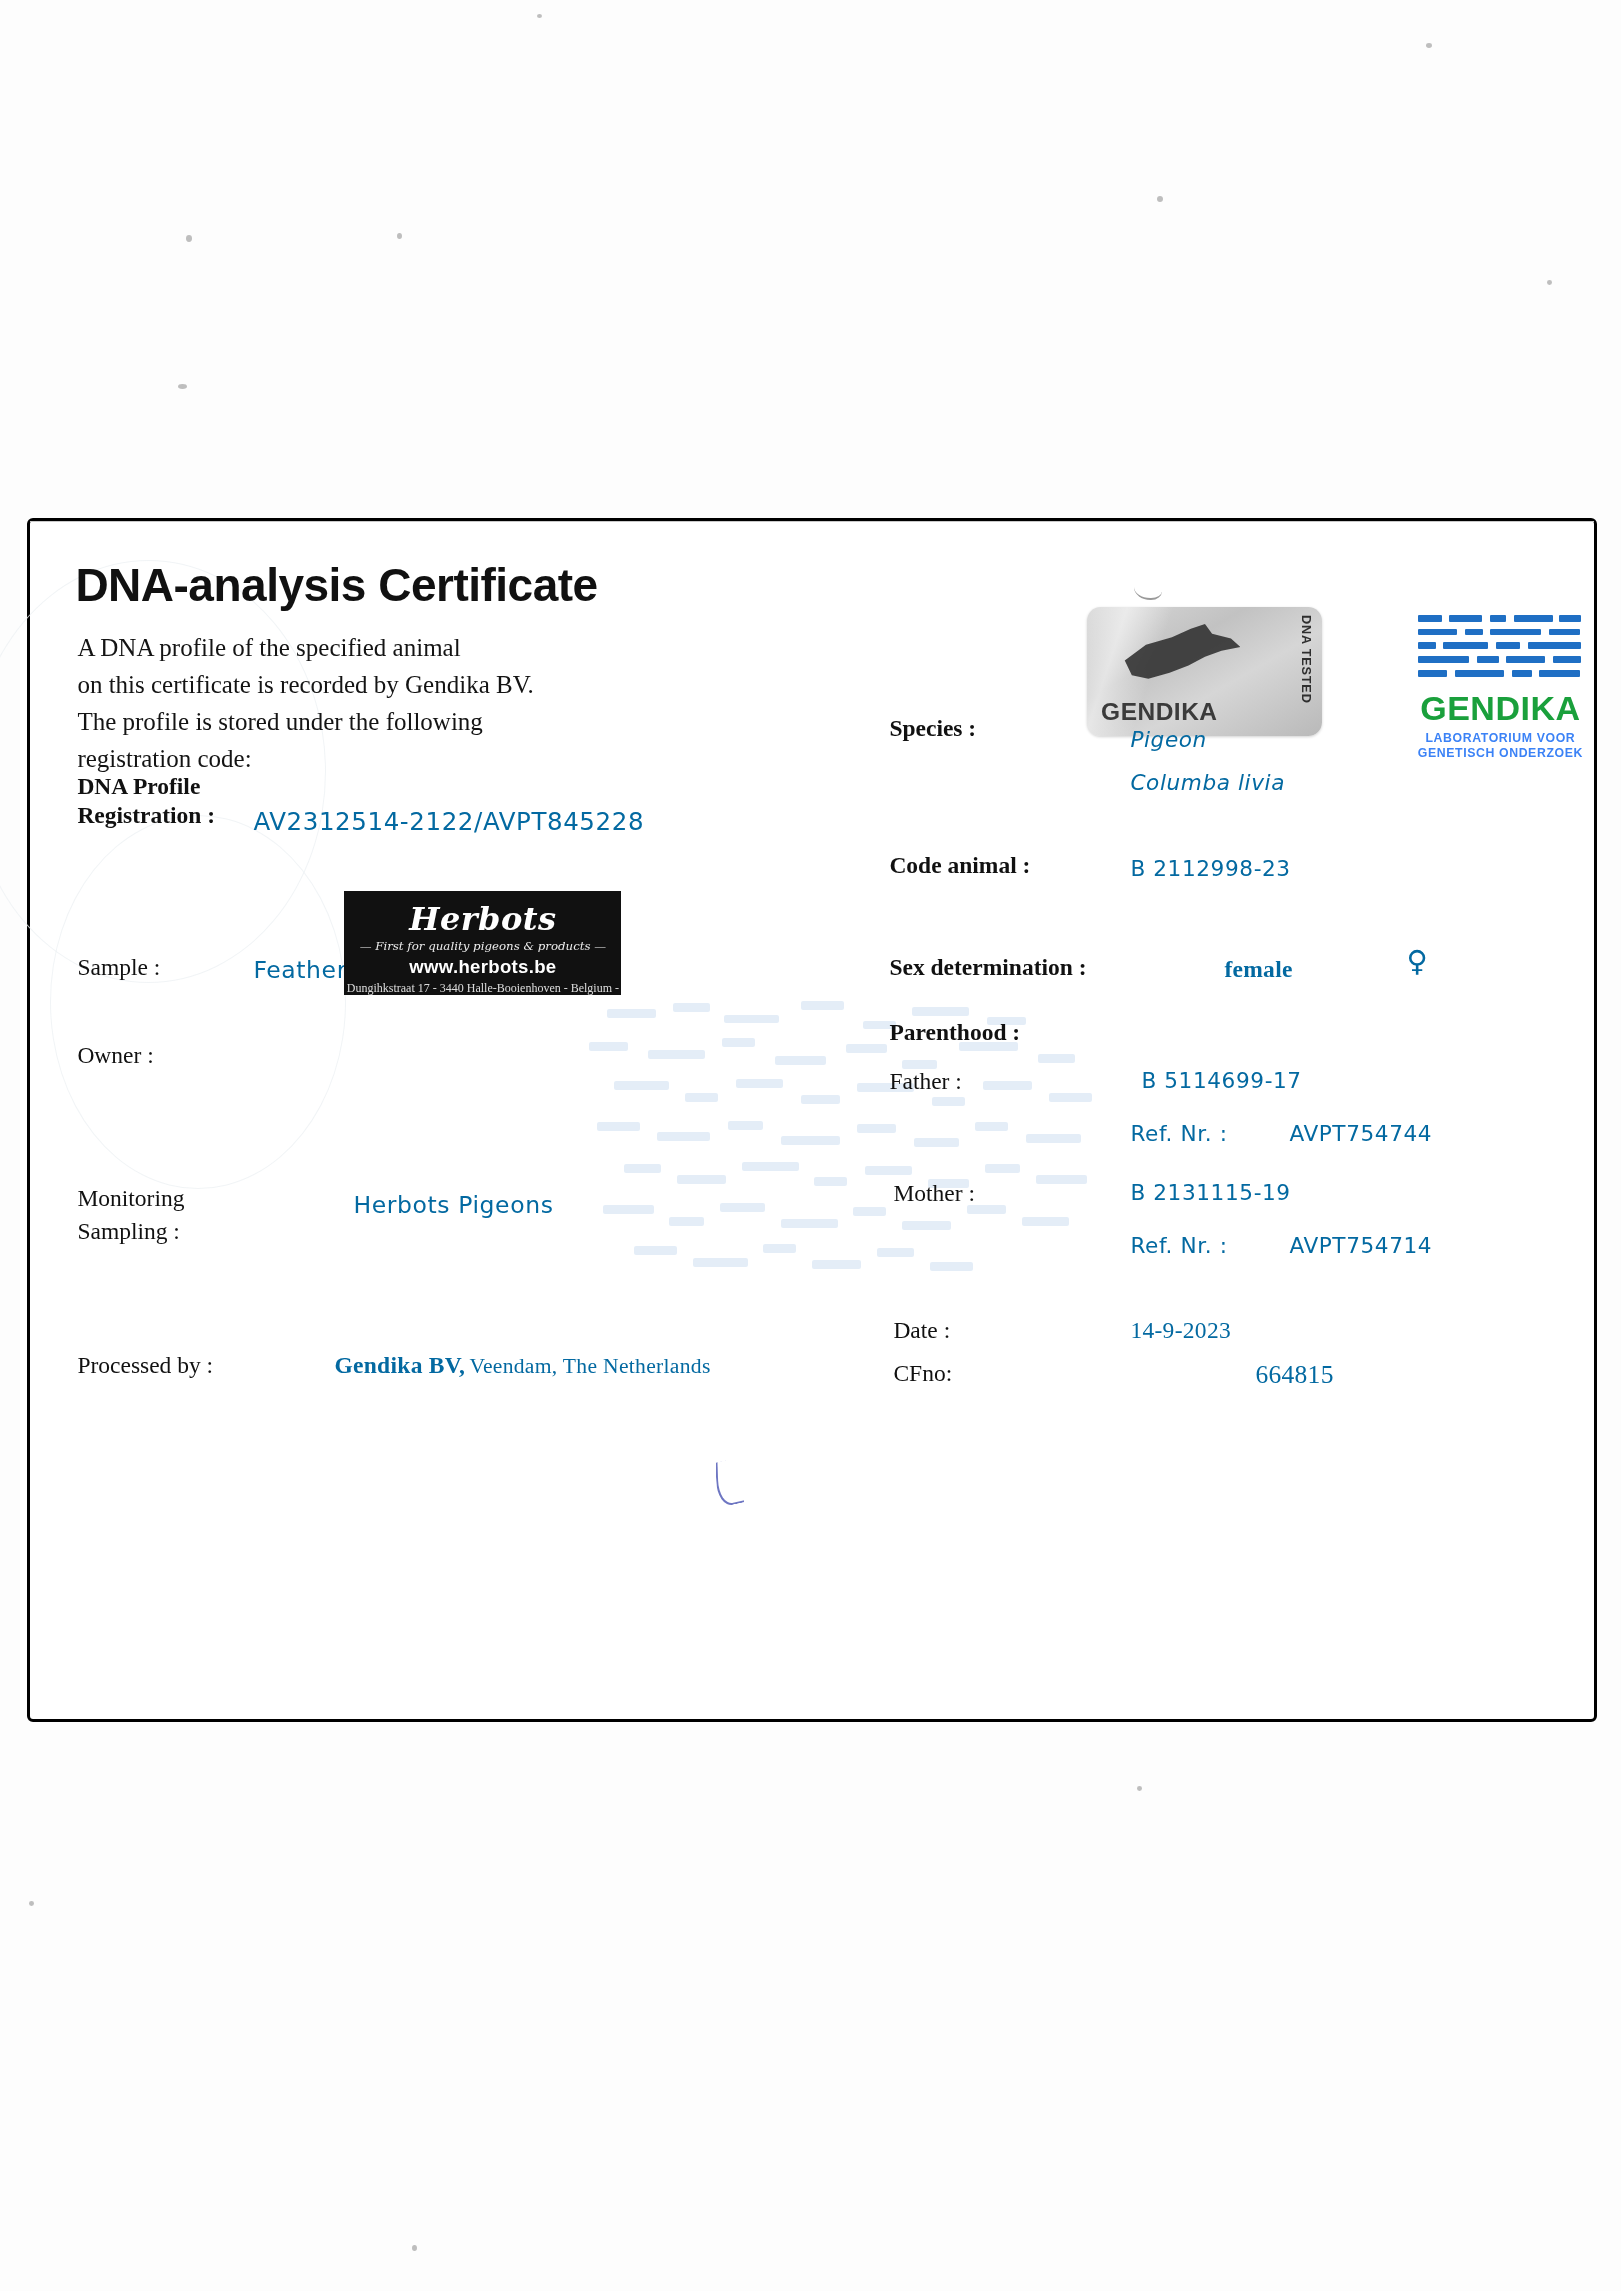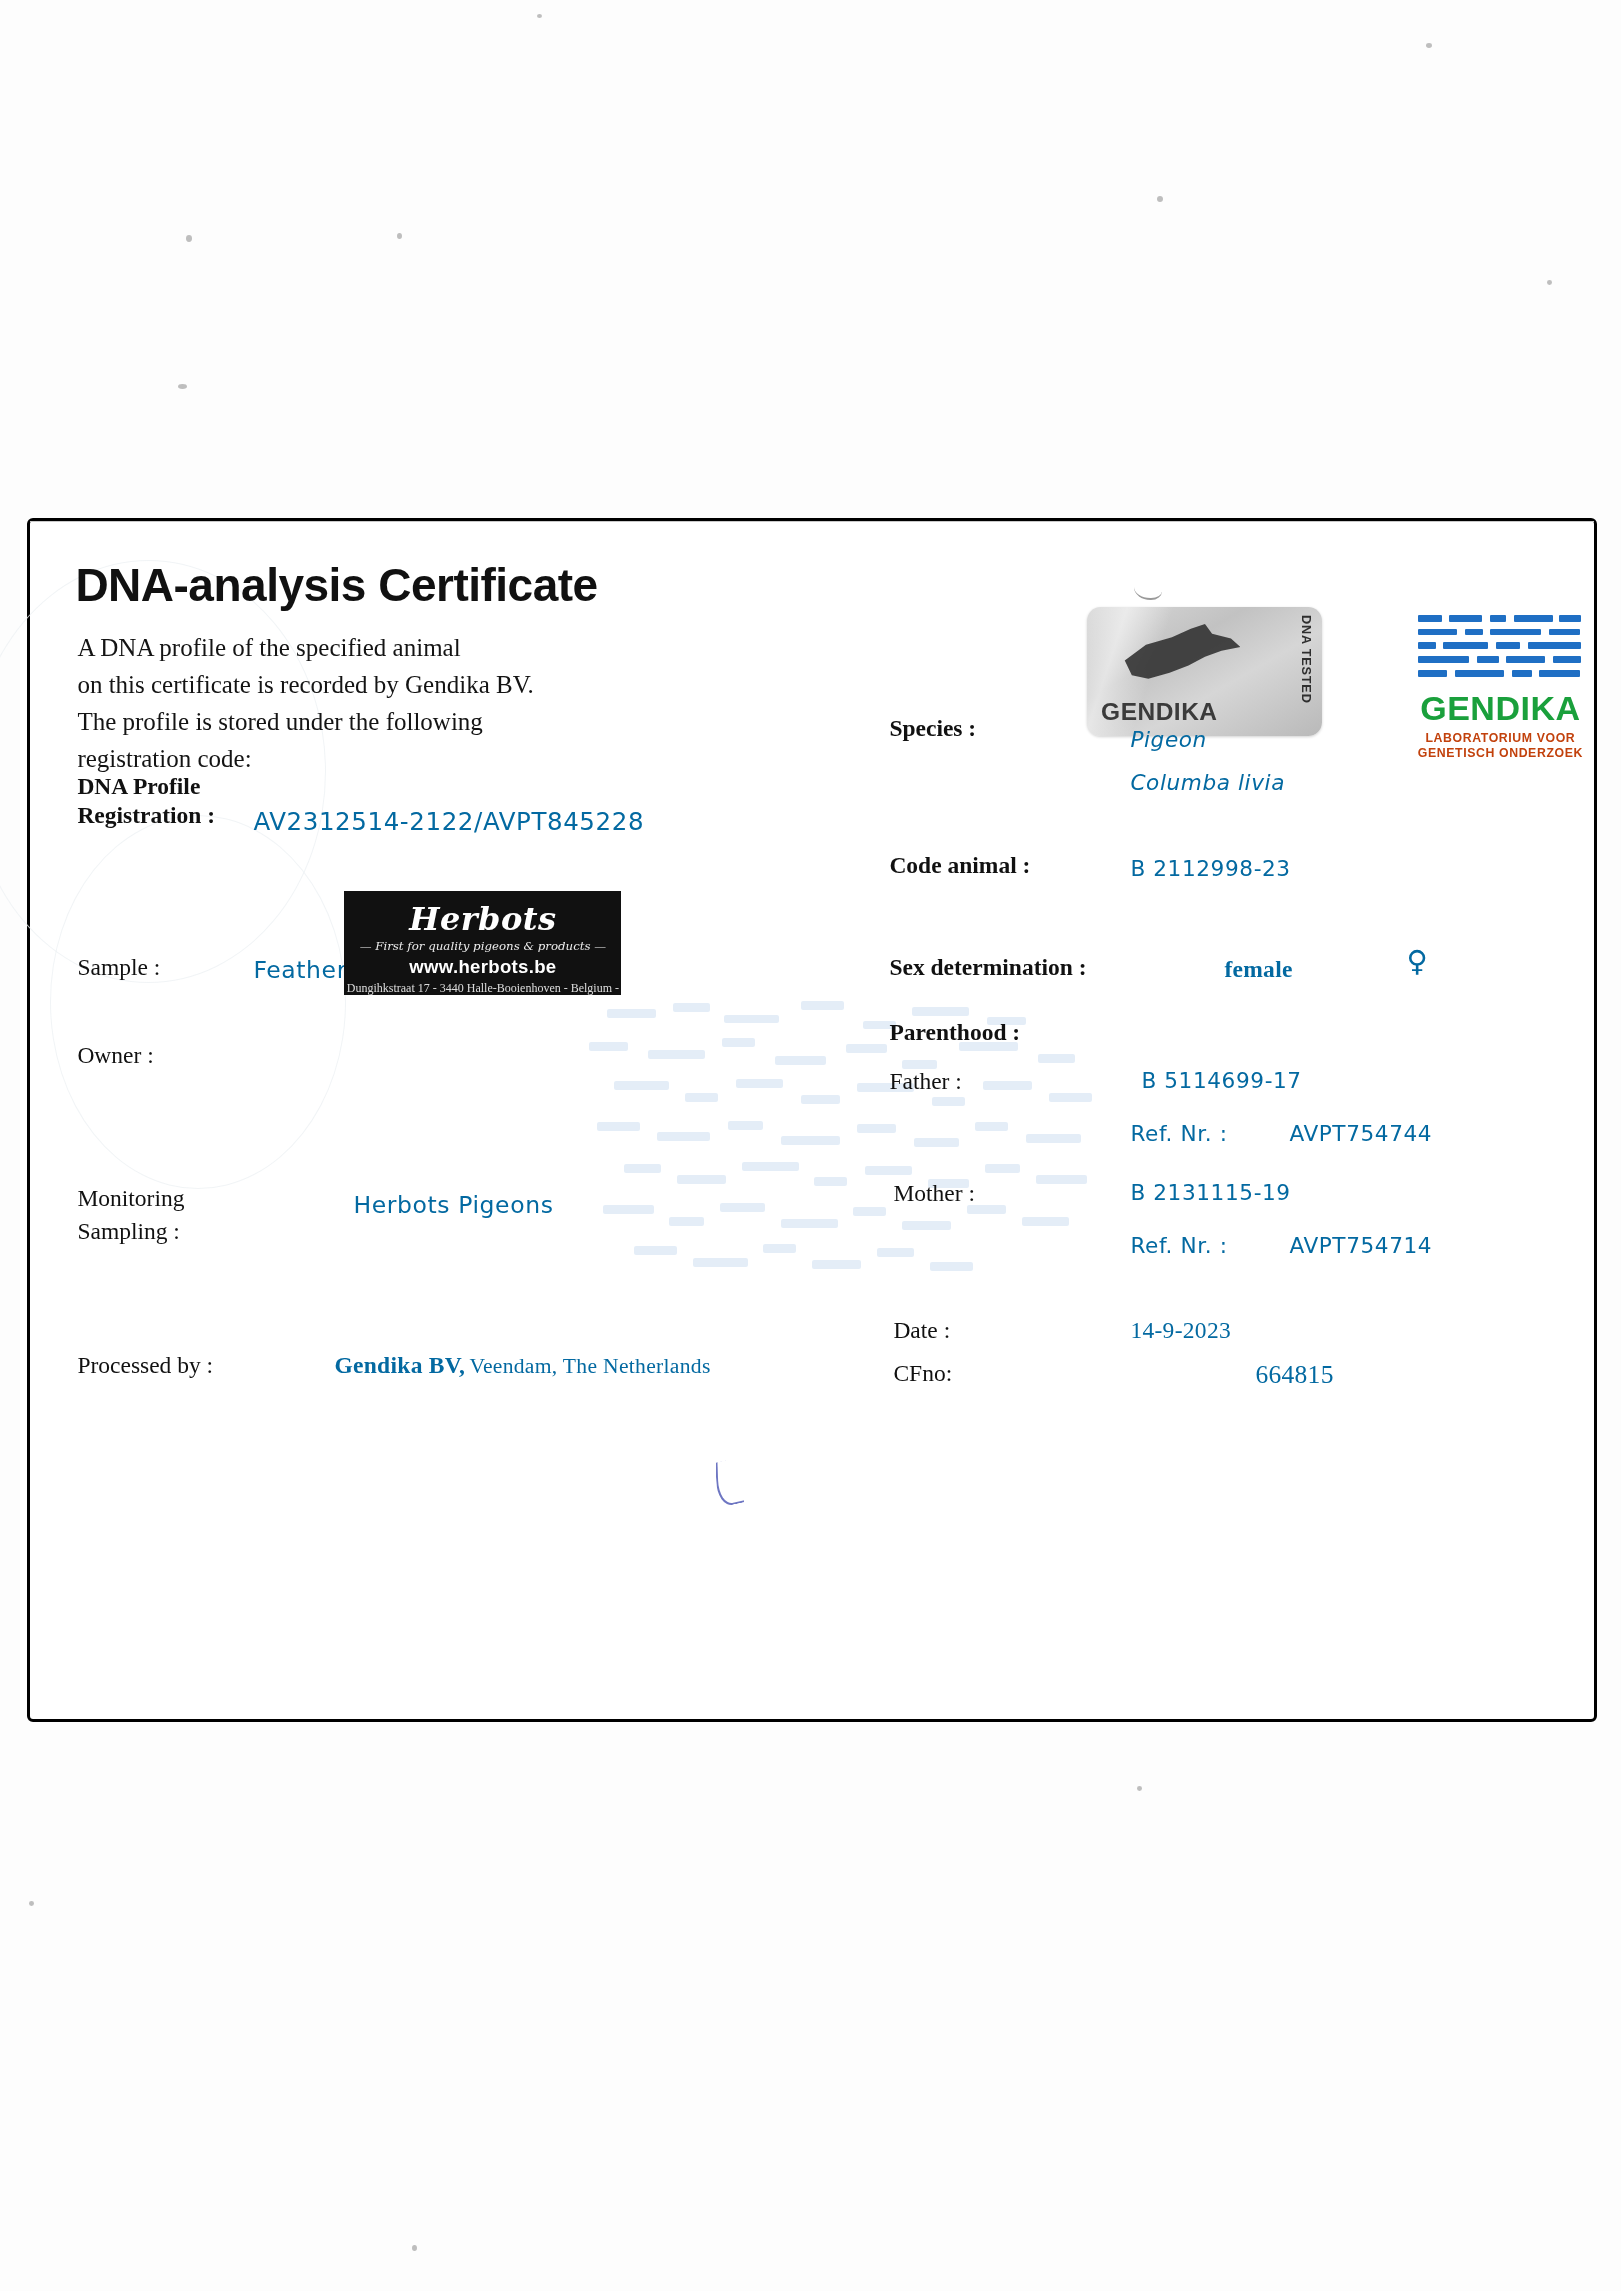--- a/index.html
+++ b/index.html
@@ -192,21 +192,21 @@
     font-weight: bold;
     font-size: 34px;
     color: #1aa03c;
     letter-spacing: 0.5px;
     margin-top: 3.9px;
   }
   .logo-sub {
     font-family: "Liberation Sans", sans-serif;
     font-weight: bold;
     font-size: 12.3px;
-    color: #c2410c;
+    color: #3b82f6;
     letter-spacing: 0.6px;
     line-height: 15.7px;
     margin-top: 2.9px;
     white-space: pre-line;
     text-align: center;
   }
 
   
   .herbots {
     position: absolute;

